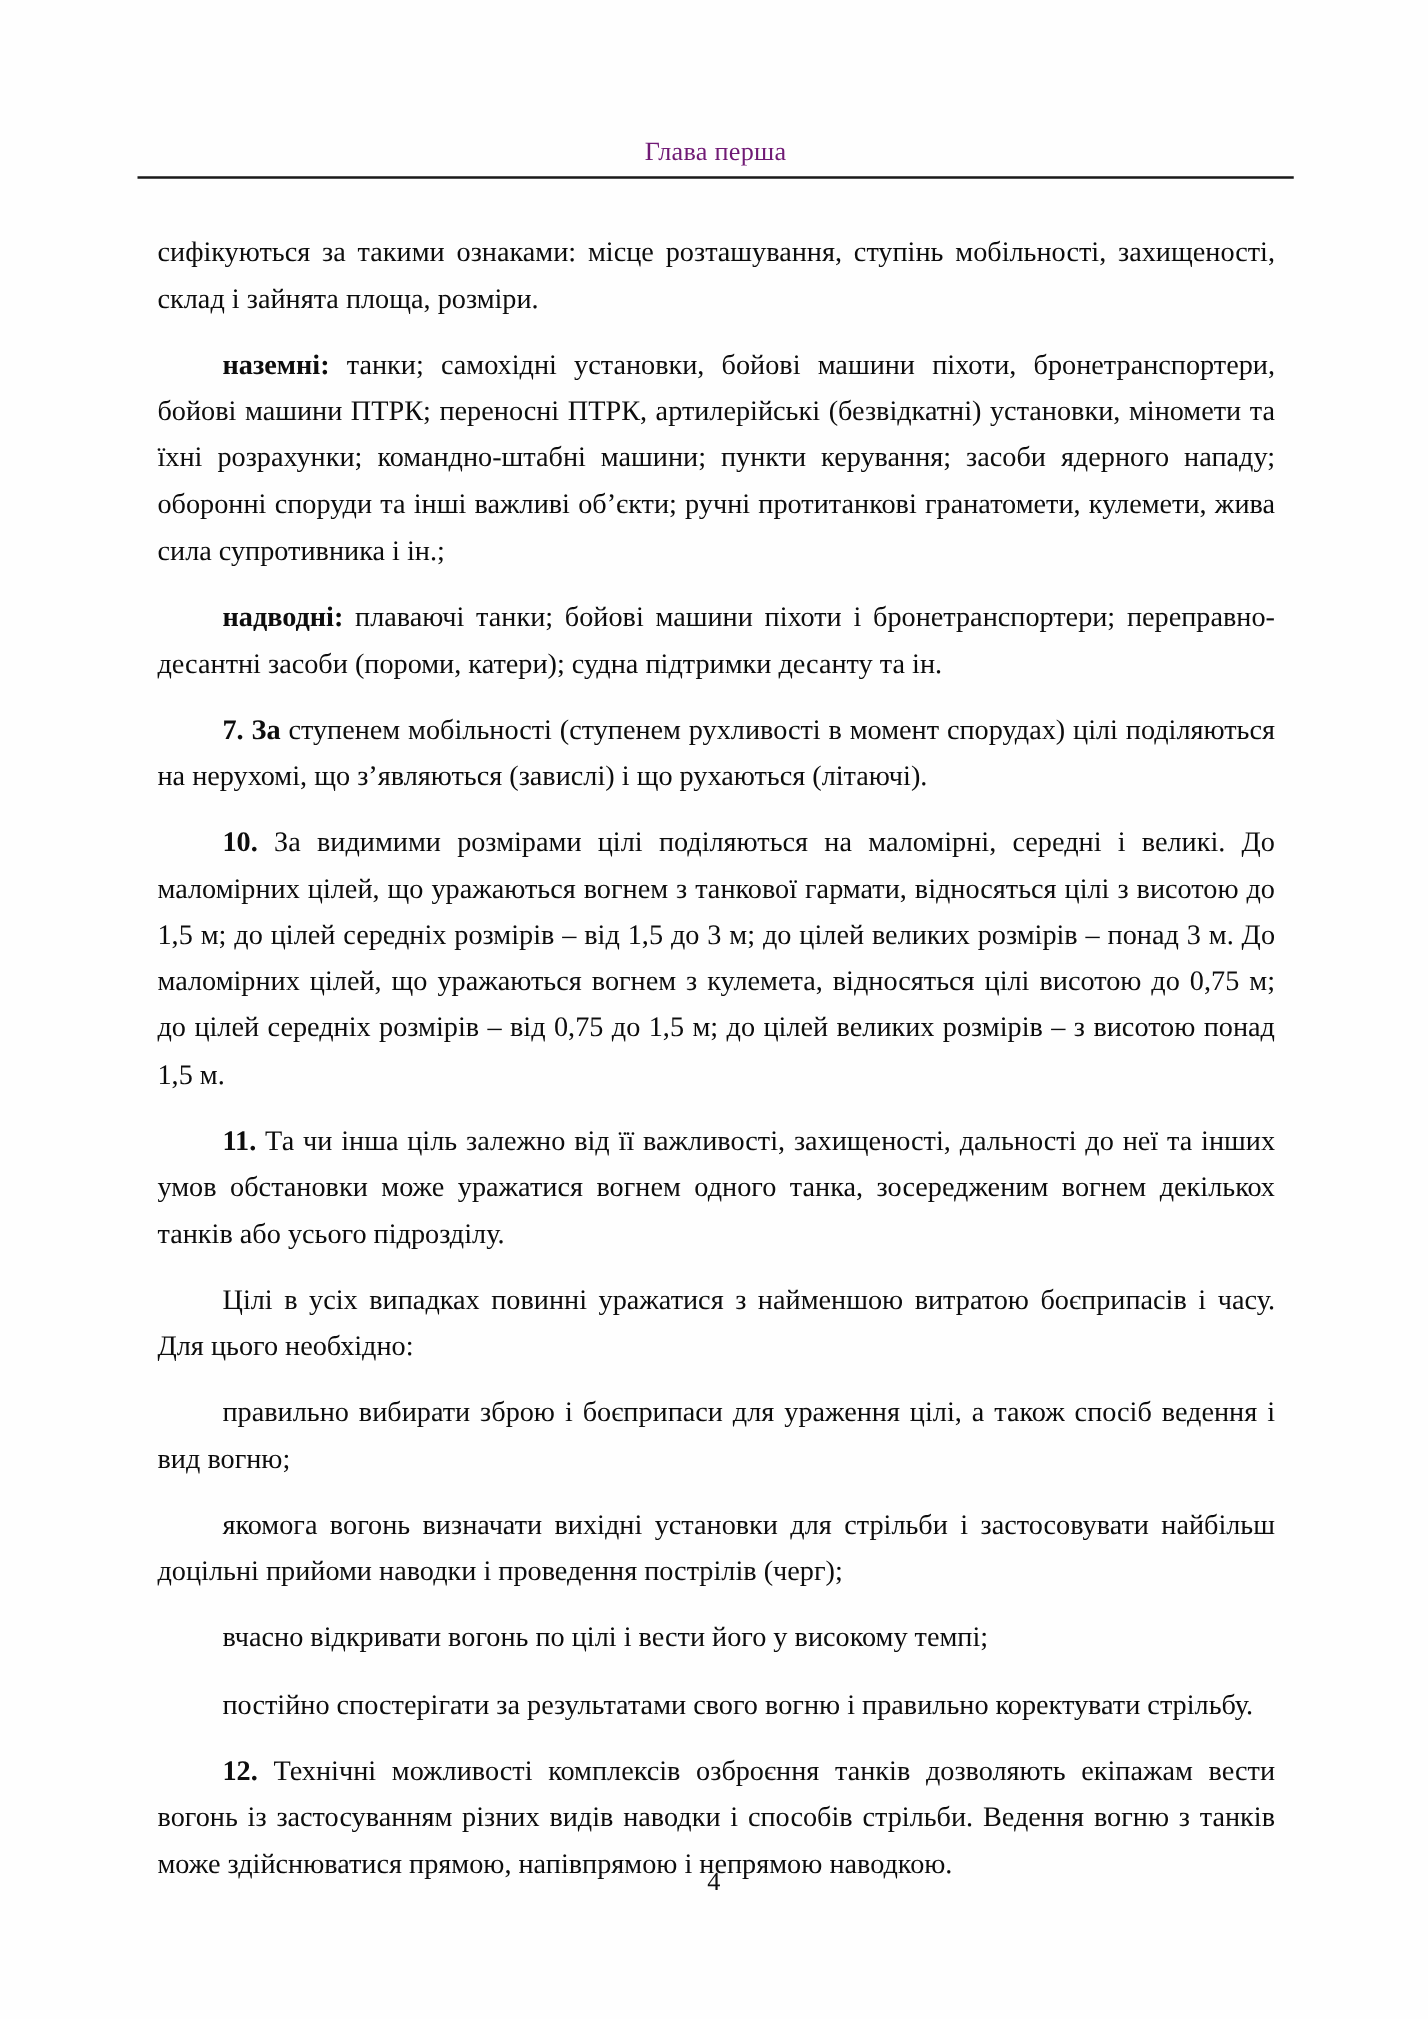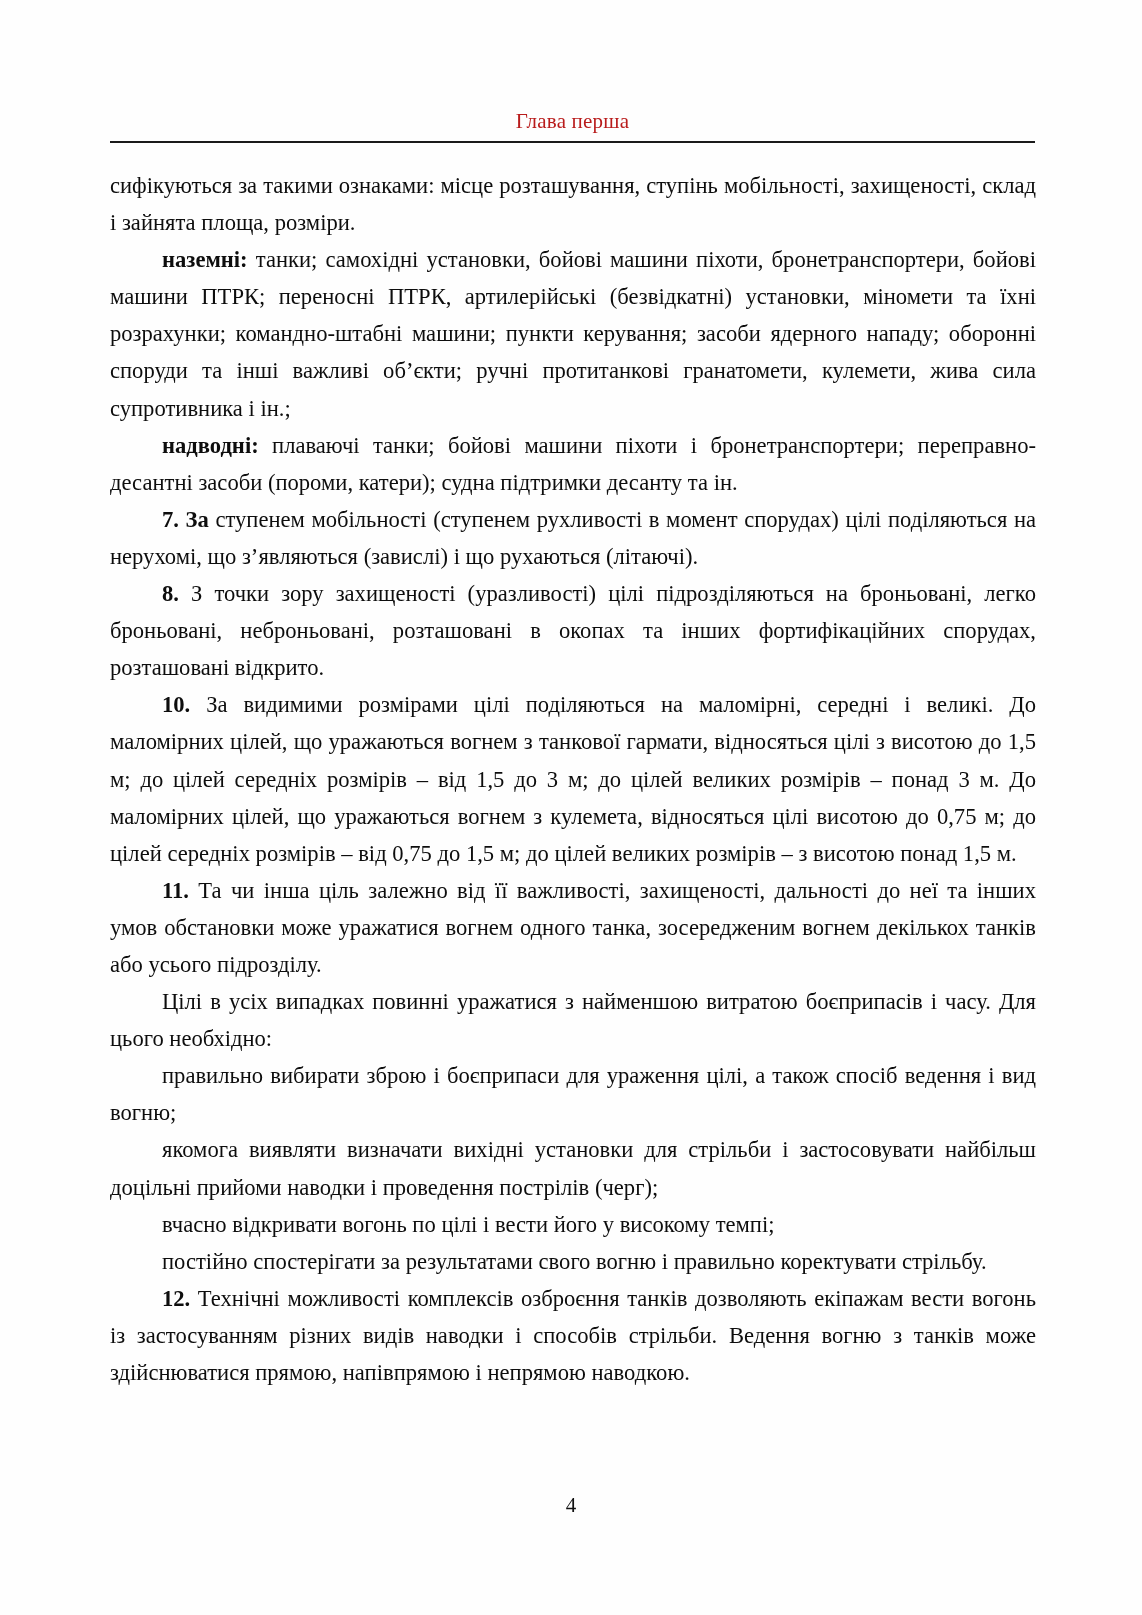--- a/index.html
+++ b/index.html
@@ -30,21 +30,21 @@
     position: absolute;
     left: 110px;
     top: 108px;
     width: 925px;
   }
   .header-title {
     text-align: center;
     font-size: 21px;
     line-height: 26px;
     letter-spacing: 0.2px;
-    color: #b91c1c;
+    color: #701a75;
   }
   .header-rule {
     margin-top: 7px;
     border: 0;
     border-top: 2px solid #1a1a1a;
     width: 100%;
     height: 0;
   }
 
   
@@ -54,21 +54,21 @@
     top: 167px;
     width: 926px;
     font-size: 22.6px;
     line-height: 37.1px;
     text-align: justify;
     text-justify: inter-word;
     hyphens: manual;
     color: #0d0d0d;
   }
   .content p {
-    margin: 0;
+    margin: 16px;
     text-indent: 0;
   }
   .content p.indent {
     text-indent: 52px;
   }
   .content p.last-flush {
     text-align-last: left;
   }
   b, .lead {
     font-weight: bold;
@@ -101,34 +101,33 @@
     <p class="last-flush">сифікуються за такими ознаками: місце розташування, ступінь мобільності, захищеності, склад і зайнята площа, розміри.</p>
 
 
     <p class="indent last-flush"><b>наземні:</b><span> танки; самохідні установки, бойові машини піхоти, бронетранспортери, бойові машини ПТРК; переносні ПТРК, артилерійські (безвідкатні) установки, міномети та їхні розрахунки; командно-штабні машини; пункти керування; засоби ядерного нападу; оборонні споруди та інші важливі об’єкти;  ручні протитанкові гранатомети, кулемети, жива сила супротивника і ін.;</span></p>
 
 
     <p class="indent last-flush"><b>надводні:</b><span> плаваючі танки; бойові машини піхоти і бронетранспортери; переправно-десантні засоби (пороми, катери); судна підтримки десанту та ін.</span></p>
 
     <p class="indent last-flush"><b>7.</b><b> За</b><span> ступенем мобільності (ступенем рухливості в момент спорудах) цілі поділяються на нерухомі, що з’являються (завислі) і що рухаються (літаючі).</span></p>
 
-    <p class="indent last-flush"><b>8.</b><span> З точки зору захищеності (уразливості) цілі підрозділяються на броньовані, легко броньовані, неброньовані, розташовані в окопах та інших фортифікаційних спорудах, розташовані  відкрито.</span></p>
 
 
     <p class="indent last-flush"><b>10.</b><span> За  видимими розмірами цілі поділяються на маломірні, середні і великі. До маломірних цілей, що уражаються вогнем з танкової гармати, відносяться цілі з висотою до 1,5 м; до цілей середніх розмірів – від 1,5 до 3 м; до цілей великих розмірів – понад 3 м. До маломірних цілей, що уражаються вогнем з кулемета, відносяться цілі висотою до 0,75 м; до цілей середніх розмірів – від 0,75 до 1,5 м; до цілей великих розмірів – з висотою понад 1,5 м.</span></p>
 
     <p class="indent last-flush"><b>11.</b><span> Та чи інша ціль залежно від її важливості, захищеності, дальності до неї та інших умов обстановки може уражатися вогнем одного танка, зосередженим вогнем декількох танків або усього підрозділу.</span></p>
 
     <p class="indent last-flush">Цілі в усіх випадках повинні уражатися з найменшою витратою боєприпасів і часу. Для цього необхідно:</p>
 
 
 
     <p class="indent last-flush">правильно вибирати зброю і боєприпаси для ураження цілі, а також спосіб ведення і вид вогню;</p>
 
-    <p class="indent last-flush">якомога виявляти визначати вихідні установки для стрільби і застосовувати найбільш доцільні прийоми наводки і проведення пострілів (черг);</p>
+    <p class="indent last-flush">якомога вогонь визначати вихідні установки для стрільби і застосовувати найбільш доцільні прийоми наводки і проведення пострілів (черг);</p>
 
     <p class="indent last-flush">вчасно відкривати вогонь по цілі і вести його у високому темпі;</p>
 
     <p class="indent last-flush">постійно спостерігати за результатами свого вогню і правильно коректувати стрільбу.</p>
 
     <p class="indent last-flush"><b>12.</b><span> Технічні можливості комплексів озброєння танків дозволяють екіпажам вести вогонь із застосуванням різних видів наводки і способів стрільби. Ведення вогню з танків може здійснюватися прямою, напівпрямою і непрямою наводкою.</span></p>
 
   </div>
 
   <div class="folio">4</div>

